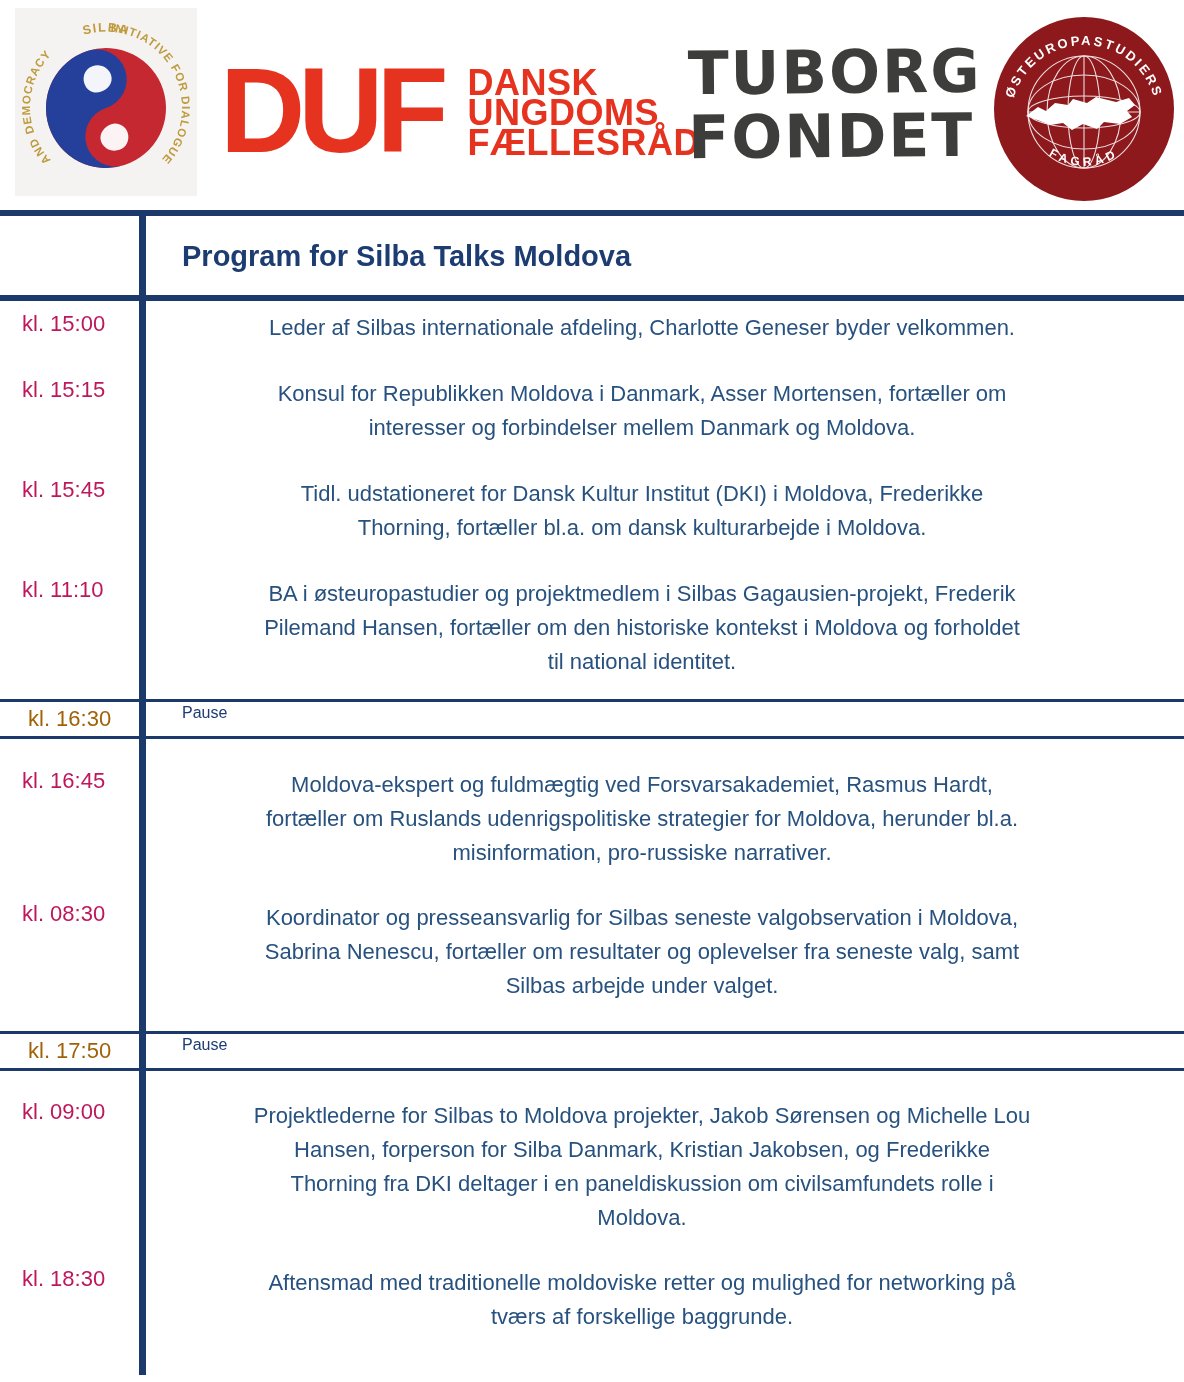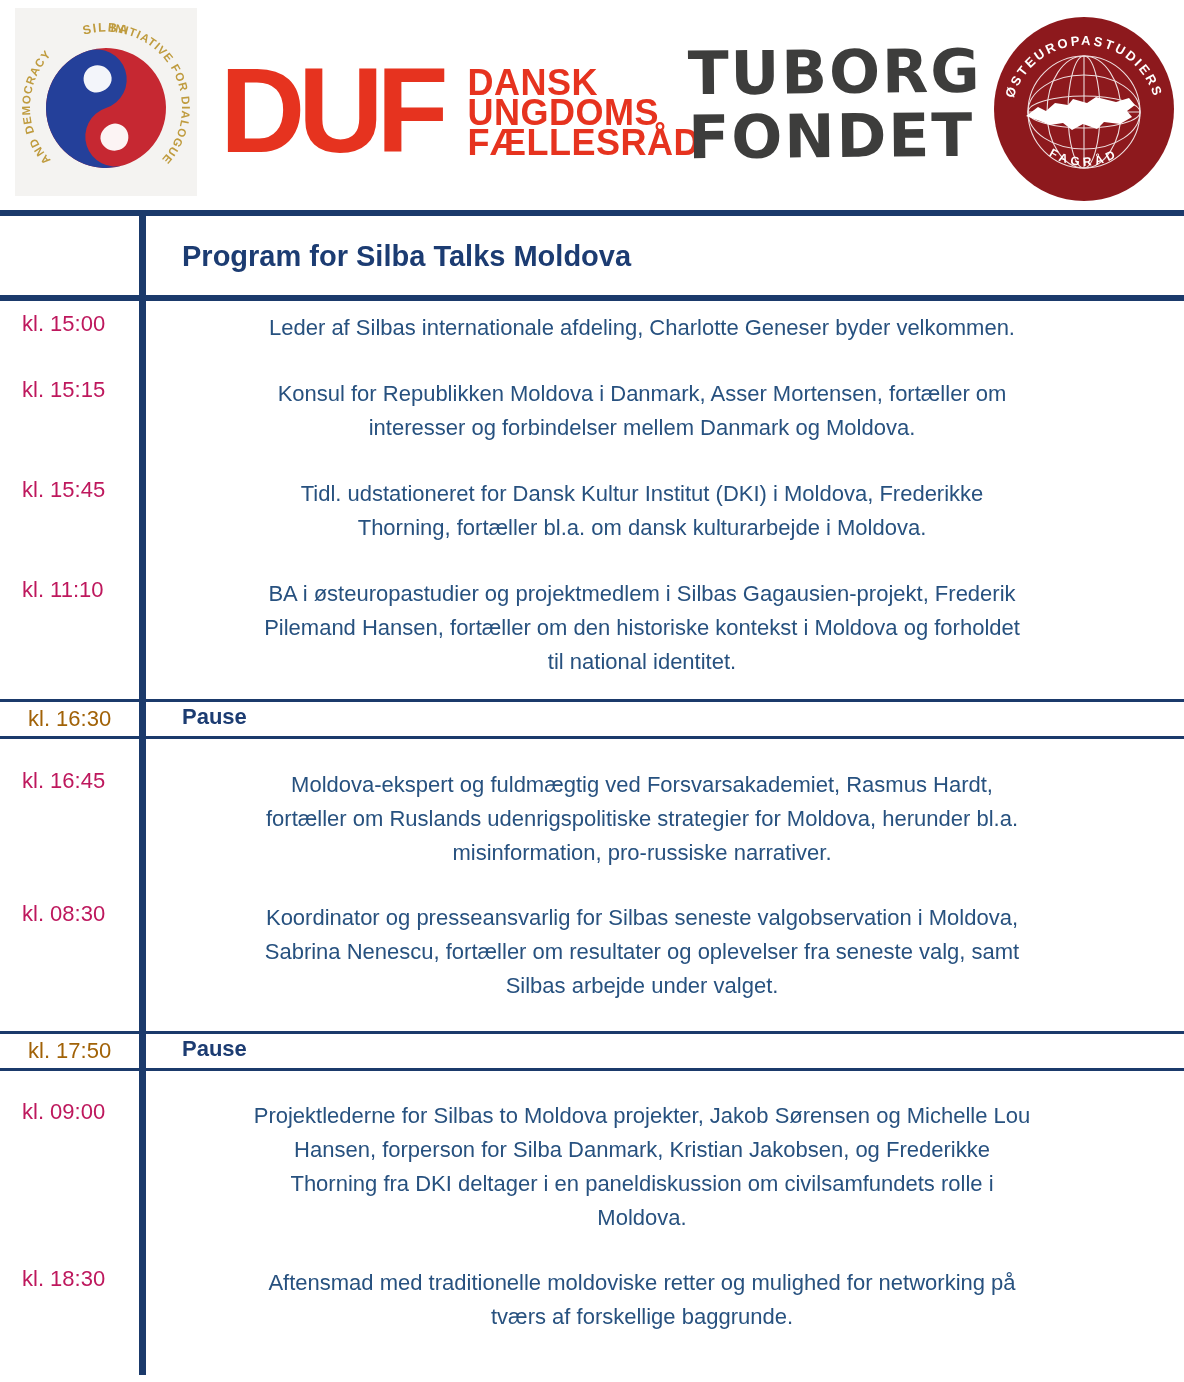--- a/index.html
+++ b/index.html
@@ -23,21 +23,21 @@
   .hline{position:absolute;left:0;width:1184px;background:#1b3a6b;}
   #line-top{top:0;height:6px;}
   #line-header{top:85px;height:6px;}
   #vline{position:absolute;left:139px;top:0;width:7px;height:1165px;background:#1b3a6b;}
   #schedule-title{position:absolute;left:182px;top:30px;font-size:29px;font-weight:700;color:#1c3c72;}
   .row{position:absolute;left:0;width:1184px;}
   .row .time{position:absolute;left:22px;top:0;font-size:22px;color:#be185d;white-space:nowrap;}
   .row .desc{position:absolute;left:182px;top:0;width:920px;font-size:22px;line-height:34px;color:#27517f;text-align:center;}
   .pause-row{position:absolute;left:0;width:1184px;border-top:3px solid #1b3a6b;border-bottom:3px solid #1b3a6b;height:34px;}
   .pause-row .time{position:absolute;left:8px;top:4px;font-size:22px;color:#a16207;white-space:nowrap;margin-left:20px;}
-  .pause-row .desc{position:absolute;left:182px;top:2px;font-size:22px;font-weight:700;color:#1c3c72;}
+  .pause-row .desc{position:absolute;left:182px;top:2px;font-size:16px;font-weight:400;color:#1c3c72;}
 </style>
 </head>
 <body>
 
 <div class="logo" id="silba-logo">
   <svg width="182" height="188" viewBox="0 0 182 188">
     <rect x="0" y="0" width="182" height="188" fill="#f4f3f1"></rect>
     <defs>
       <path id="silbaArc" d="M 36,152 A 76,76 0 1 1 146,152" fill="none"></path>
     </defs>

